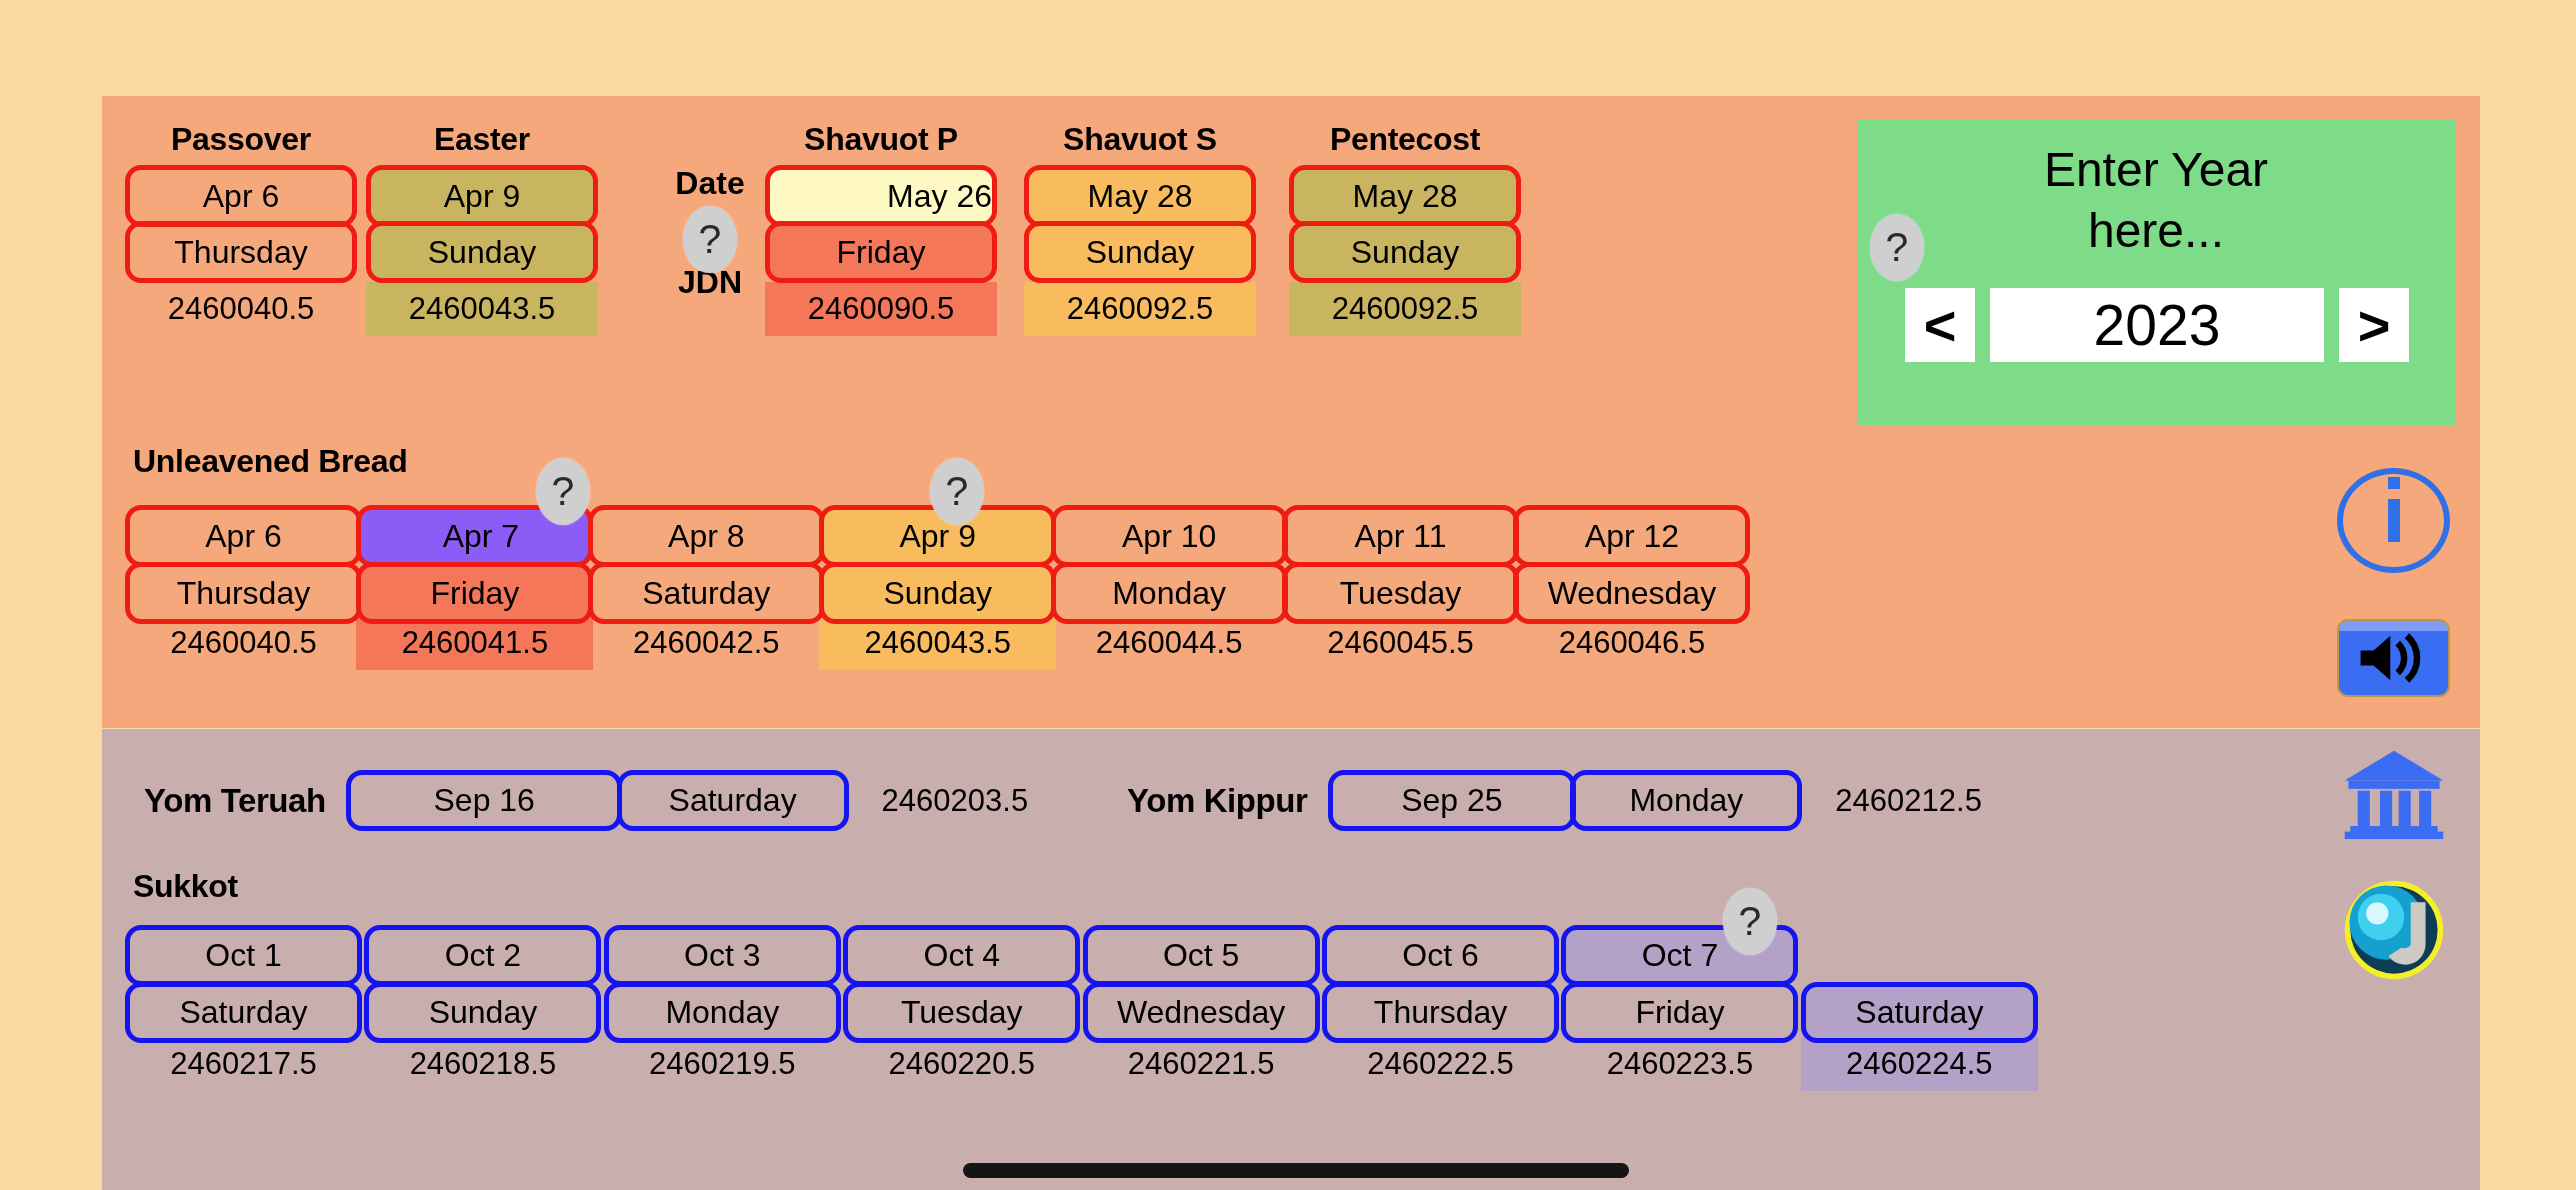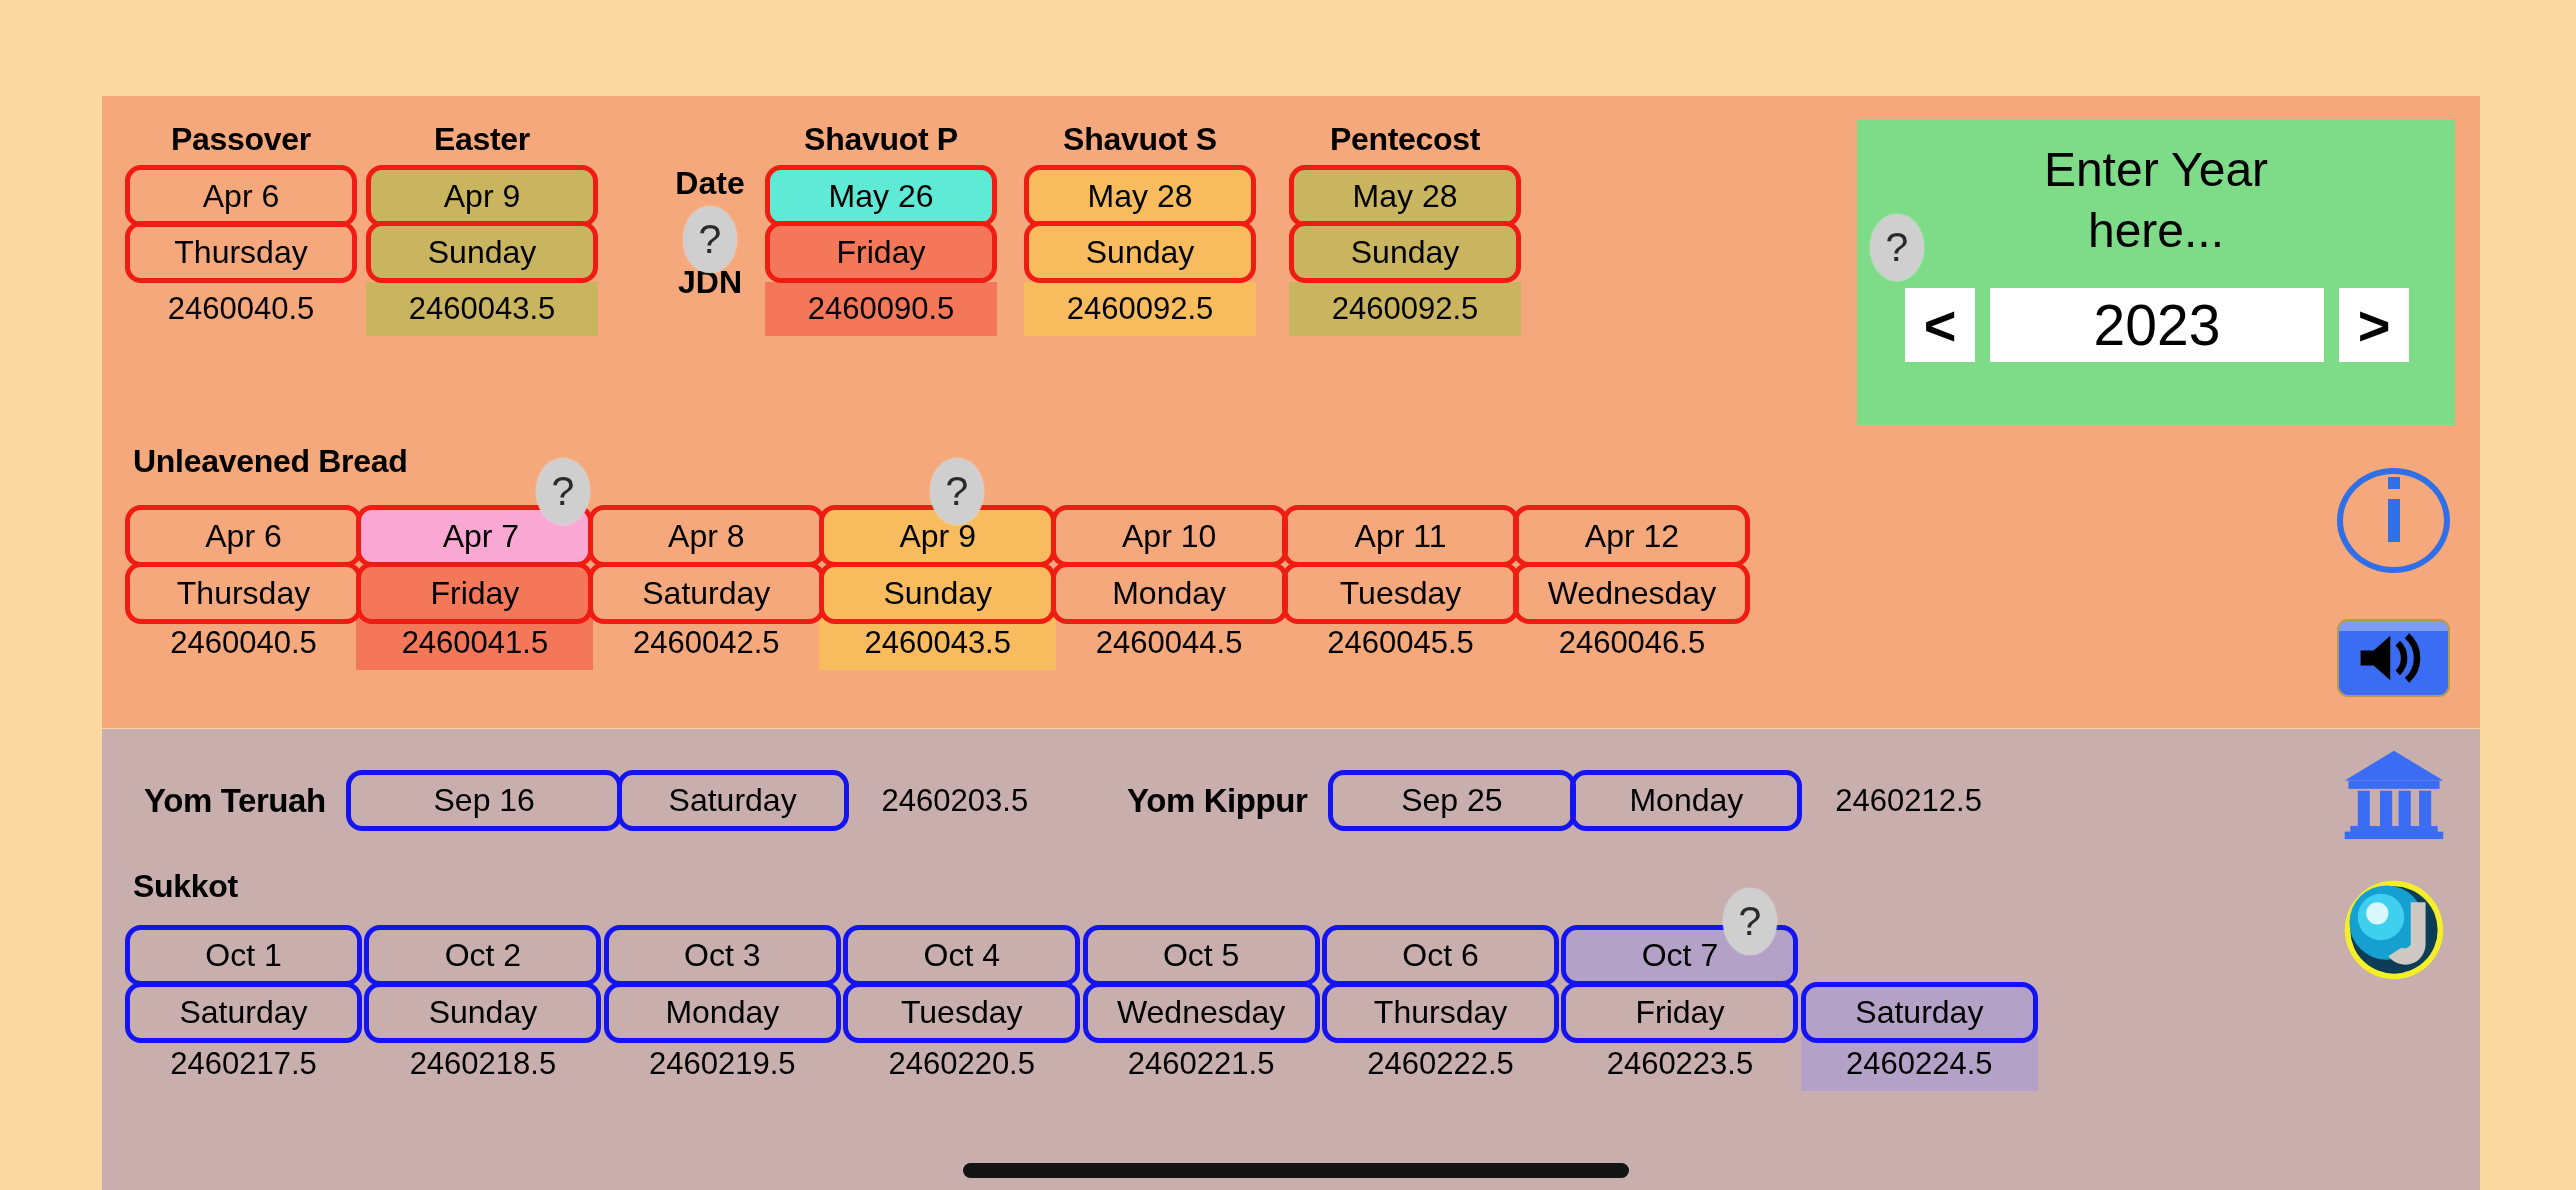--- a/index.html
+++ b/index.html
@@ -321,21 +321,21 @@
     <div class="datecol">
       <div class="lbl">Date</div>
       <div style="position:relative;height:69px;">
         <div class="qbubble" style="left:24px;top:3.7px;">?</div>
       </div>
       <div class="lbl2" style="margin-top:-7.4px;text-align:center;">JDN</div>
     </div>
 
     <div class="sg-col" style="left:640px;width:232px;">
       <div class="sg-head">Shavuot P</div>
-      <div class="cellbox" style="background:#5eead4;">
+      <div class="cellbox" style="background:#fef9c3;justify-content:flex-end;">
           <span>May 26</span>
         </div>
       <div class="cellbox second" style="background:#f4775a;">
           <span>Friday</span>
         </div>
       <div class="jdnbox" style="background:#f4775a;">2460090.5</div>
     </div>
 
     <div class="sg-col" style="left:899px;width:232px;">
       <div class="sg-head">Shavuot S</div>
@@ -365,21 +365,21 @@
   <div class="qbubble" style="left:536px;top:458px;">?</div>
   <div class="qbubble" style="left:930px;top:458px;">?</div>
 
   <div class="ulb-row" style="top:505px;">
     <div class="ulb-cell">
         <div class="cellbox">
           <span>Apr 6</span>
         </div>
       </div>
     <div class="ulb-cell">
-        <div class="cellbox" style="background:#f9a8d4;padding-left:12px;">
+        <div class="cellbox" style="background:#8b5cf6;padding-left:12px;">
           <span>Apr 7</span>
         </div>
       </div>
     <div class="ulb-cell">
         <div class="cellbox">
           <span>Apr 8</span>
         </div>
       </div>
     <div class="ulb-cell">
         <div class="cellbox" style="background:#f8bc5f;">

